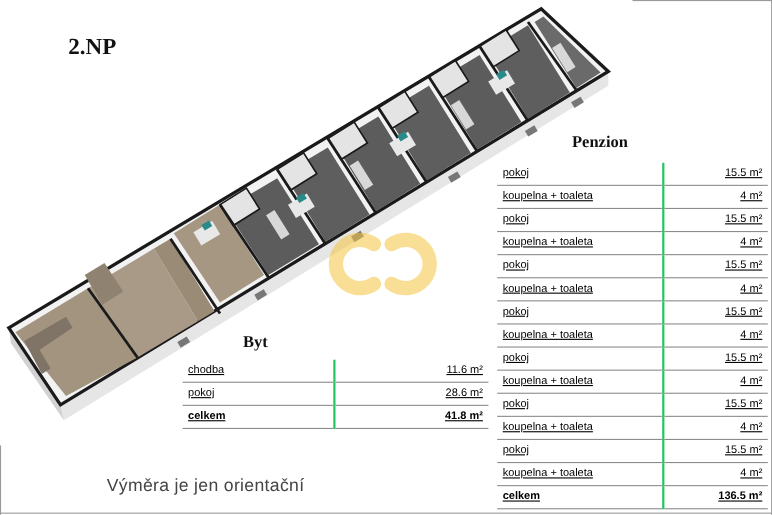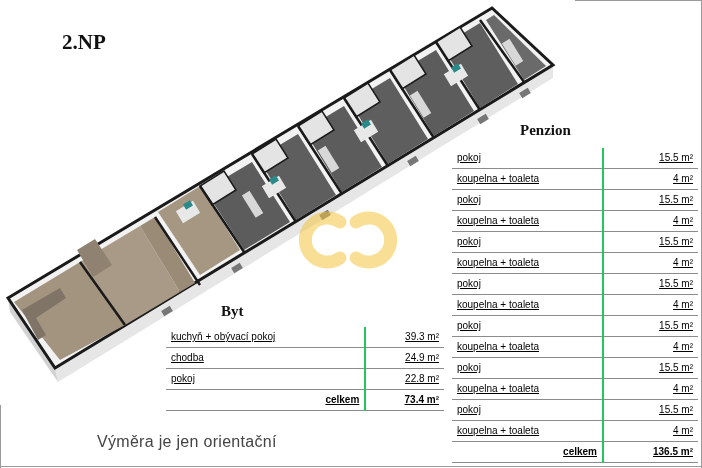--- a/index.html
+++ b/index.html
@@ -7,21 +7,21 @@
   .frame-top { position:absolute; left:575px; top:0; width:127px; height:1px; background:#9a9a9a; }
   .frame-right { position:absolute; left:701px; top:0; width:1px; height:468px; background:#9a9a9a; }
   .frame-bottom { position:absolute; left:0; top:466px; width:702px; height:1px; background:#9a9a9a; }
   .frame-left { position:absolute; left:0; top:405px; width:1px; height:63px; background:#9a9a9a; }
   .floor-label { position:absolute; left:30px; top:30px; font-family:"Liberation Serif", serif; font-weight:bold; font-size:21px; color:#111;margin-left:32px; }
   .plan { position:absolute; left:0; top:0; width:702px; height:468px; }
   .table-title { position:absolute; font-family:"Liberation Serif", serif; font-weight:bold; font-size:15px; color:#111; }
   table.area { position:absolute; border-collapse:collapse; font-size:10px; color:#000000;text-decoration:underline; }
   table.area td { padding:0 5px; height:20px; line-height:20px; border-bottom:1px solid #8c8c8c; white-space:nowrap; }
   table.area td.val { text-align:right; border-left:2px solid #22c55e; }
-  table.area tr.total td { font-weight:bold;text-align:right; }
+  table.area tr.total td { font-weight:bold; }
   .note { position:absolute; left:97px; top:433px; font-size:16px; color:#444; letter-spacing:0.3px; }
 </style>
 </head>
 <body>
 
 <div class="frame-top"></div>
 <div class="frame-right"></div>
 <div class="frame-bottom"></div>
 <div class="frame-left"></div>
 
@@ -104,34 +104,30 @@
   <g fill="none" stroke="#f5c542" stroke-width="13" opacity="0.55" stroke-linecap="round">
     <path d="M340 222 A 22 22 0 1 0 340 258"></path>
     <path d="M356 258 A 22 22 0 1 0 356 222"></path>
   </g>
 </svg>
 
 <div class="table-title" style="left:221px; top:303px;text-align:right;">Byt</div>
 <table class="area" style="left:166px; top:327px; width:278px;">
   <tbody>
     <tr>
-        <td>kuchyň + obývací pokoj</td>
-        <td class="val">39.3 m²</td>
-      </tr>
-    <tr>
         <td>chodba</td>
-        <td class="val">24.9 m²</td>
+        <td class="val">11.6 m²</td>
       </tr>
     <tr>
         <td>pokoj</td>
-        <td class="val">22.8 m²</td>
+        <td class="val">28.6 m²</td>
       </tr>
     <tr class="total">
         <td>celkem</td>
-        <td class="val">73.4 m²</td>
+        <td class="val">41.8 m²</td>
       </tr>
   </tbody>
 </table>
 <div class="note">Výměra je jen orientační</div>
 
 <div class="table-title" style="left:520px; top:122px;">Penzion</div>
 <table class="area" style="left:452px; top:148px; width:246px;">
   <tbody>
     <tr>
         <td style="width:140px">pokoj</td>

